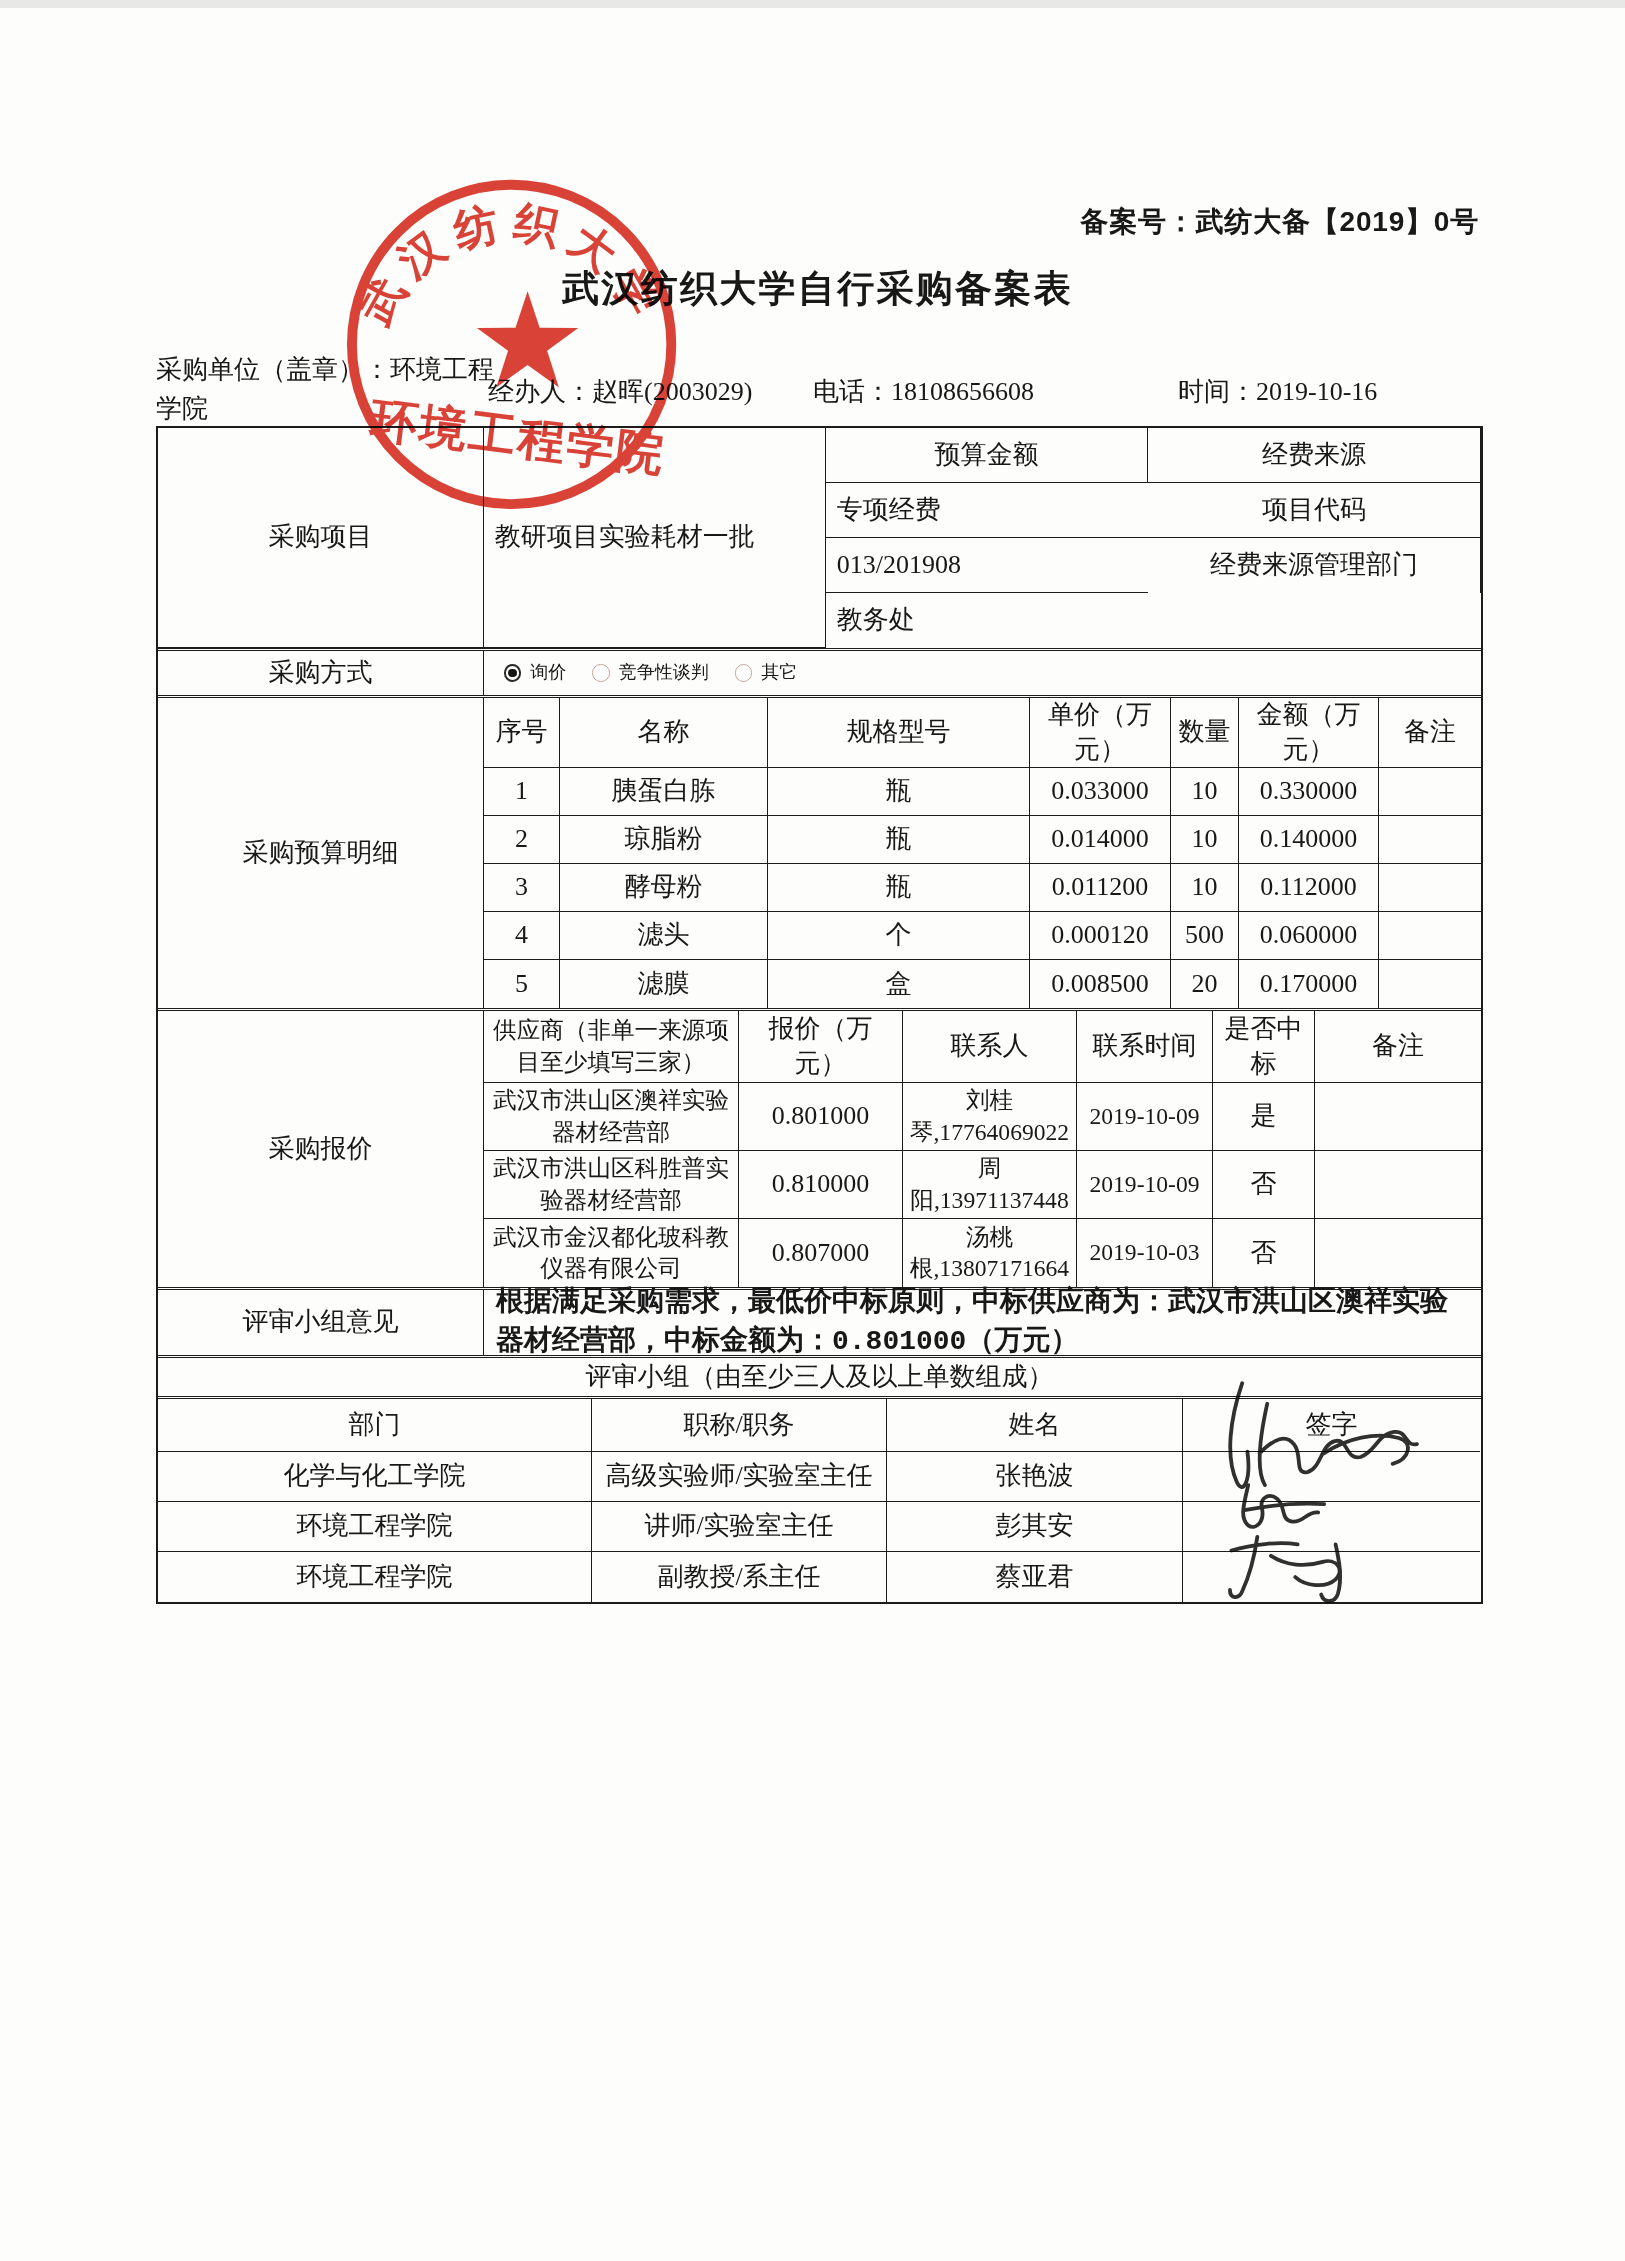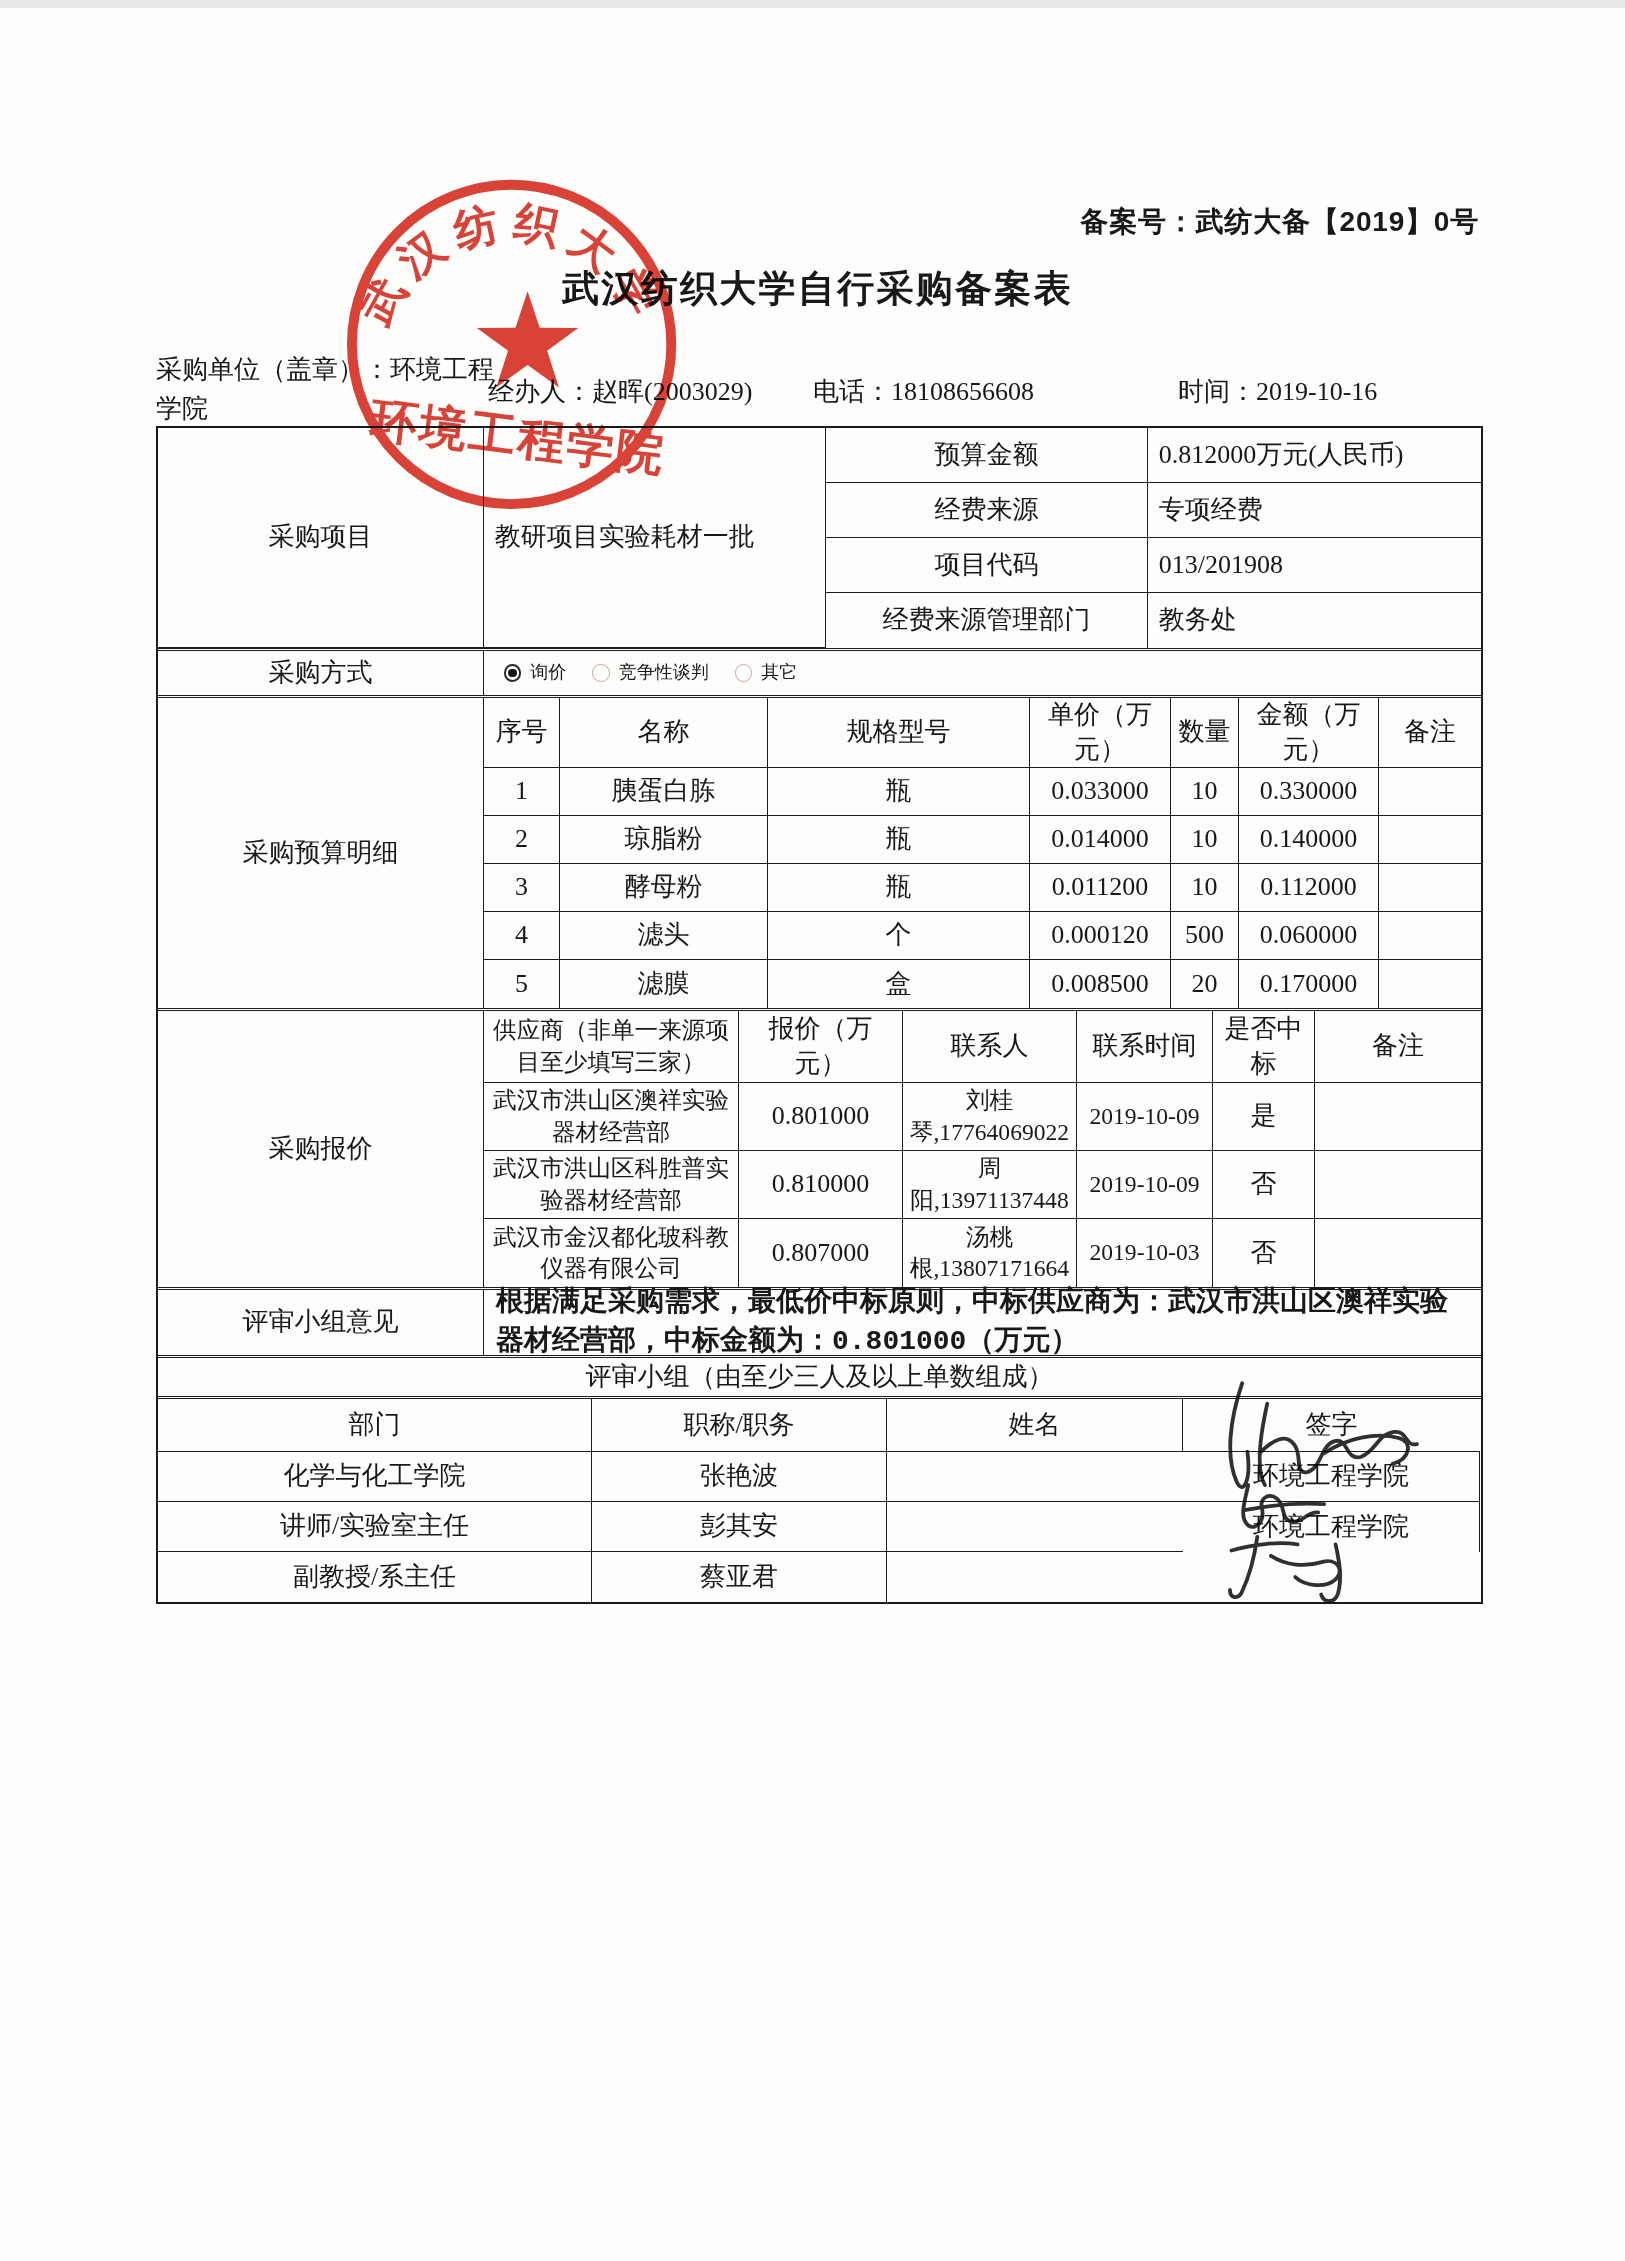--- a/index.html
+++ b/index.html
@@ -70,21 +70,20 @@
   <div class="info-agent">经办人：赵晖(2003029)</div>
   <div class="info-phone">电话：18108656608</div>
   <div class="info-time">时间：2019-10-16</div>
 
   <div class="tbl">
 
     <div class="sec secA">
       <div class="c span4">采购项目</div>
       <div class="c span4 left">教研项目实验耗材一批</div>
       <div class="c">预算金额</div>
-      <div class="c left nr">0.812000万元(人民币)</div>
       <div class="c">经费来源</div>
       <div class="c left nr">专项经费</div>
       <div class="c">项目代码</div>
       <div class="c left nr">013/201908</div>
       <div class="c nb">经费来源管理部门</div>
       <div class="c left nr nb">教务处</div>
     </div>
 
     <div class="sec secB">
       <div class="c nb">采购方式</div>
@@ -197,20 +196,21 @@
       <div class="c nr nb">评审小组（由至少三人及以上单数组成）</div>
     </div>
 
     <div class="sec secG">
       <div class="c">部门</div>
       <div class="c">职称/职务</div>
       <div class="c">姓名</div>
       <div class="c nr">签字</div>
 
       <div class="c">化学与化工学院</div>
+      <div class="c">高级实验师/实验室主任</div>
       <div class="c">张艳波</div>
       <div class="c nr"></div>
 
       <div class="c">环境工程学院</div>
       <div class="c">讲师/实验室主任</div>
       <div class="c">彭其安</div>
       <div class="c nr"></div>
 
       <div class="c nb">环境工程学院</div>
       <div class="c nb">副教授/系主任</div>

